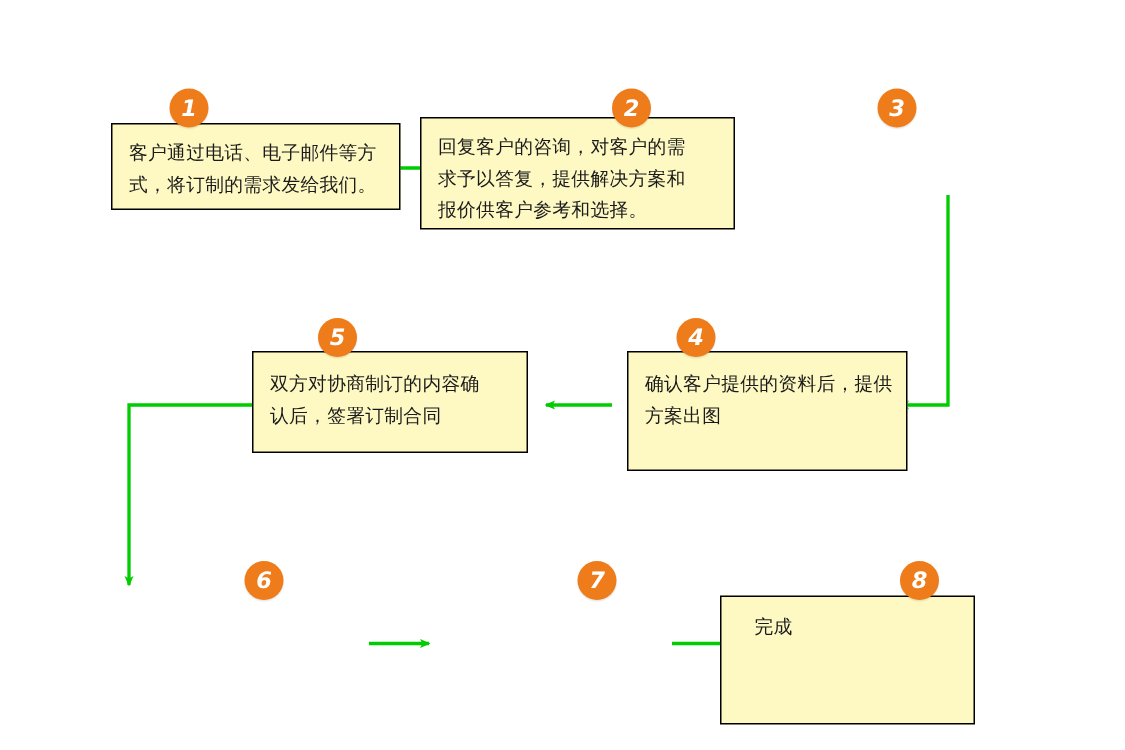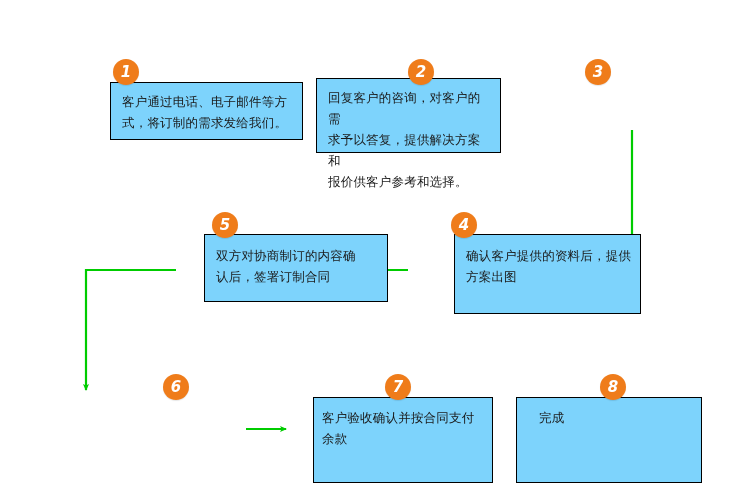--- a/index.html
+++ b/index.html
@@ -22,23 +22,22 @@
     left: 0;
     top: 0;
     width: 750px;
     height: 500px;
     pointer-events: none;
   }
   .node {
     position: absolute;
     box-sizing: border-box;
     border: 1px solid #000000;
-    background: #7dd3fc;
+    background: #fef9c3;
     z-index: 2;
-    margin-left: 36px;
   }
   .node-text {
     position: absolute;
     left: 11px;
     right: 8px;
     top: 8px;
     font-size: 12.5px;
     line-height: 21px;
     color: #1a1a1a;
     letter-spacing: 0.2px;
@@ -108,21 +107,21 @@
   </svg>
 
   <div class="node" style="left:74px; top:82px; width:193px; height:58px;">
     <div class="node-text">客户通过电话、电子邮件等方
 式，将订制的需求发给我们。</div>
   </div>
   <div class="badge" style="left:113px; top:59px;">
     <span class="badge-inner">1</span>
   </div>
 
-  <div class="node" style="left:280px; top:78px; width:185px; height:75px;">
+  <div class="node" style="left:280px; top:78px; width:210px; height:75px;">
     <div class="node-text">回复客户的咨询，对客户的需
 求予以答复，提供解决方案和
 报价供客户参考和选择。</div>
   </div>
   <div class="badge" style="left:408px; top:59px;">
     <span class="badge-inner">2</span>
   </div>
 
   <div class="badge" style="left:585px; top:59px;">
     <span class="badge-inner">3</span>
@@ -141,27 +140,24 @@
 方案出图</div>
   </div>
   <div class="badge" style="left:451px; top:212px;">
     <span class="badge-inner">4</span>
   </div>
 
   <div class="badge" style="left:163px; top:374px;">
     <span class="badge-inner">6</span>
   </div>
 
-  <div class="node" style="left:277px; top:397px; width:180px; height:86px;">
-    <div class="node-text" style="top:9px; left:8px;">客户验收确认并按合同支付余款</div>
-  </div>
   <div class="badge" style="left:385px; top:374px;">
     <span class="badge-inner">7</span>
   </div>
 
-  <div class="node" style="left:480px; top:397px; width:186px; height:86px;">
+  <div class="node" style="left:480px; top:397px; width:170px; height:86px;">
     <div class="node-text" style="top:9px; left:22px;">完成</div>
   </div>
   <div class="badge" style="left:600px; top:374px;">
     <span class="badge-inner">8</span>
   </div>
 
 </div>
 
 </body></html>

